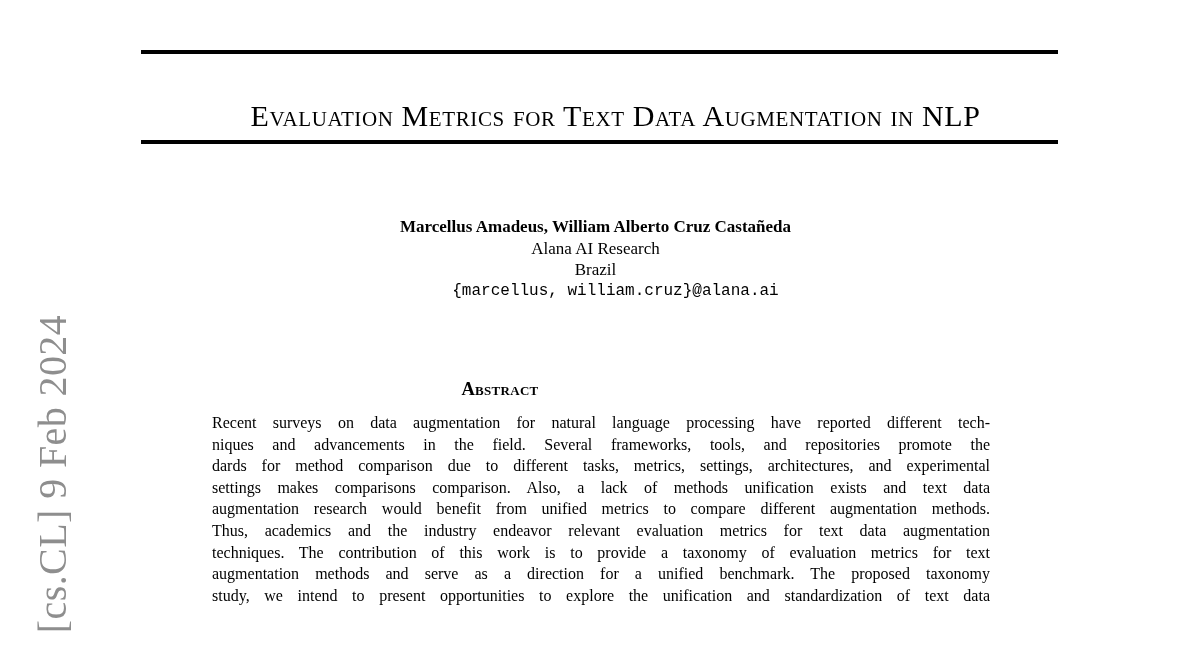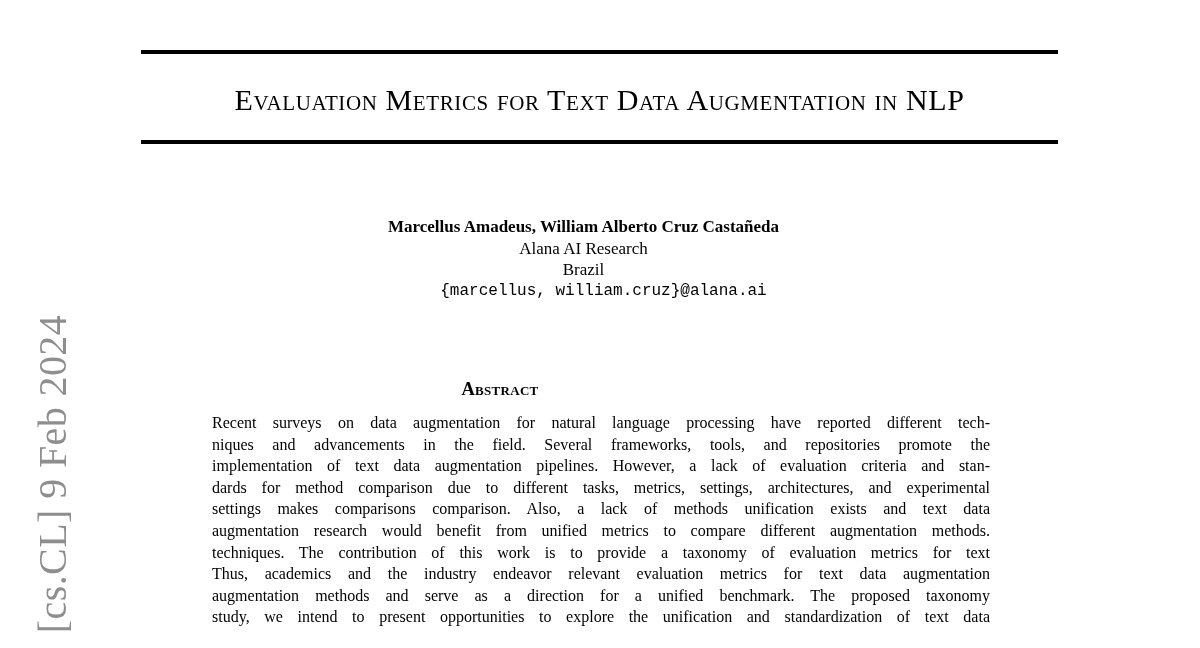--- a/index.html
+++ b/index.html
@@ -44,33 +44,33 @@
     background: #000000;
   }
   .rule-top { top: 50px; }
   .rule-bottom { top: 140px; }
 
   .paper-title {
     position: absolute;
     left: 141px;
     top: 83px;
     width: 917px;
-    margin: 0;
+    margin: 16px;
     text-align: center;
     font-variant: small-caps;
     font-weight: normal;
     font-size: 30px;
     line-height: 34px;
     letter-spacing: 0.6px;
     color: #000000;
   }
 
   .authors {
     position: absolute;
-    left: 0;
+    left: 12px;
     top: 216px;
     width: 1167px;
     text-align: center;
     font-size: 17px;
     line-height: 21.7px;
   }
   .author-names { font-weight: bold; }
   .author-email {
     font-family: "Liberation Mono", monospace;
     font-size: 16px;
@@ -125,23 +125,22 @@
     <div class="author-affiliation">Alana AI Research</div>
     <div class="author-country">Brazil</div>
     <div class="author-email">{marcellus, william.cruz}@alana.ai</div>
   </div>
 
   <h2 class="abstract-heading">Abstract</h2>
 
   <div class="abstract-body">
     <div class="abstract-line">Recent surveys on data augmentation for natural language processing have reported different tech-</div>
     <div class="abstract-line">niques and advancements in the field. Several frameworks, tools, and repositories promote the</div>
-    <div class="abstract-line">implementation of text data augmentation pipelines. However, a lack of evaluation criteria and stan-</div>
     <div class="abstract-line">dards for method comparison due to different tasks, metrics, settings, architectures, and experimental</div>
     <div class="abstract-line">settings makes comparisons comparison. Also, a lack of methods unification exists and text data</div>
     <div class="abstract-line">augmentation research would benefit from unified metrics to compare different augmentation methods.</div>
+    <div class="abstract-line">Thus, academics and the industry endeavor relevant evaluation metrics for text data augmentation</div>
     <div class="abstract-line">techniques. The contribution of this work is to provide a taxonomy of evaluation metrics for text</div>
-    <div class="abstract-line">Thus, academics and the industry endeavor relevant evaluation metrics for text data augmentation</div>
     <div class="abstract-line">augmentation methods and serve as a direction for a unified benchmark. The proposed taxonomy</div>
     <div class="abstract-line">study, we intend to present opportunities to explore the unification and standardization of text data</div>
   </div>
 
 </div>
 
 </body></html>

